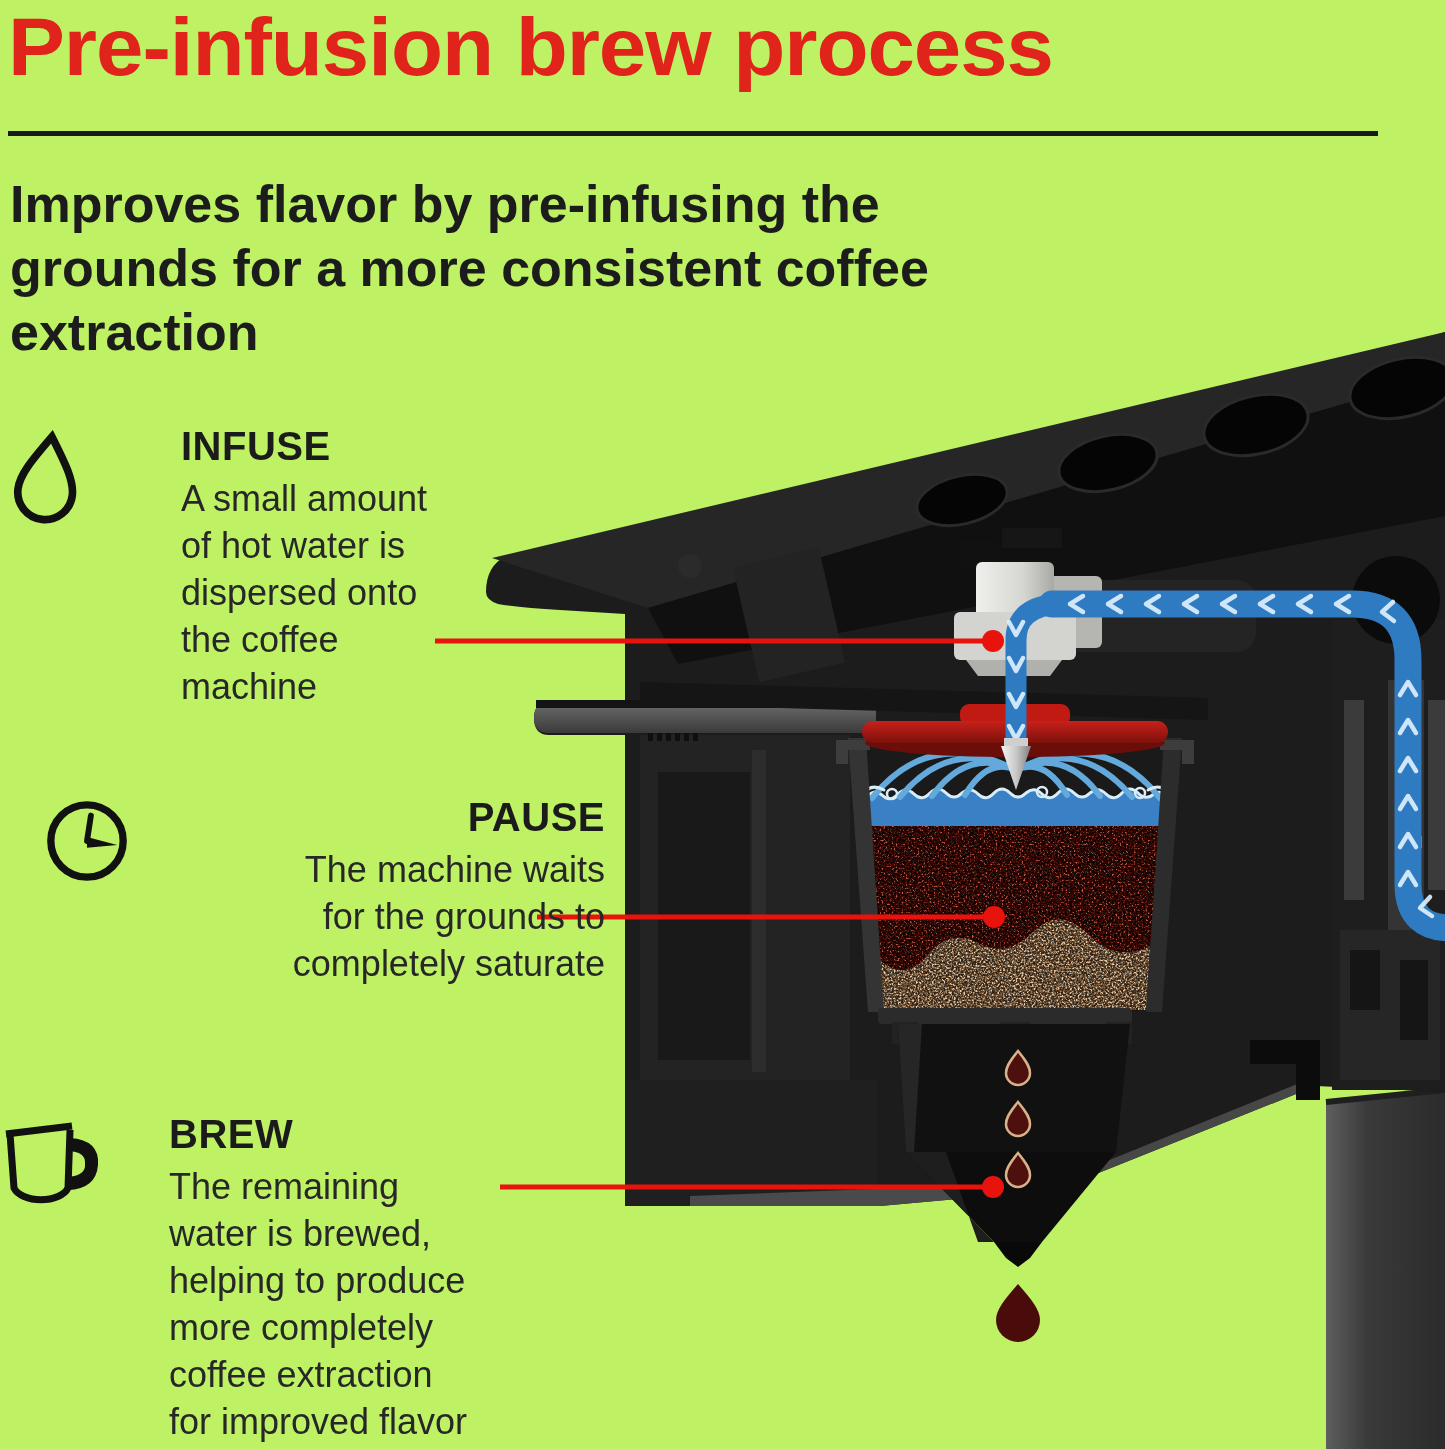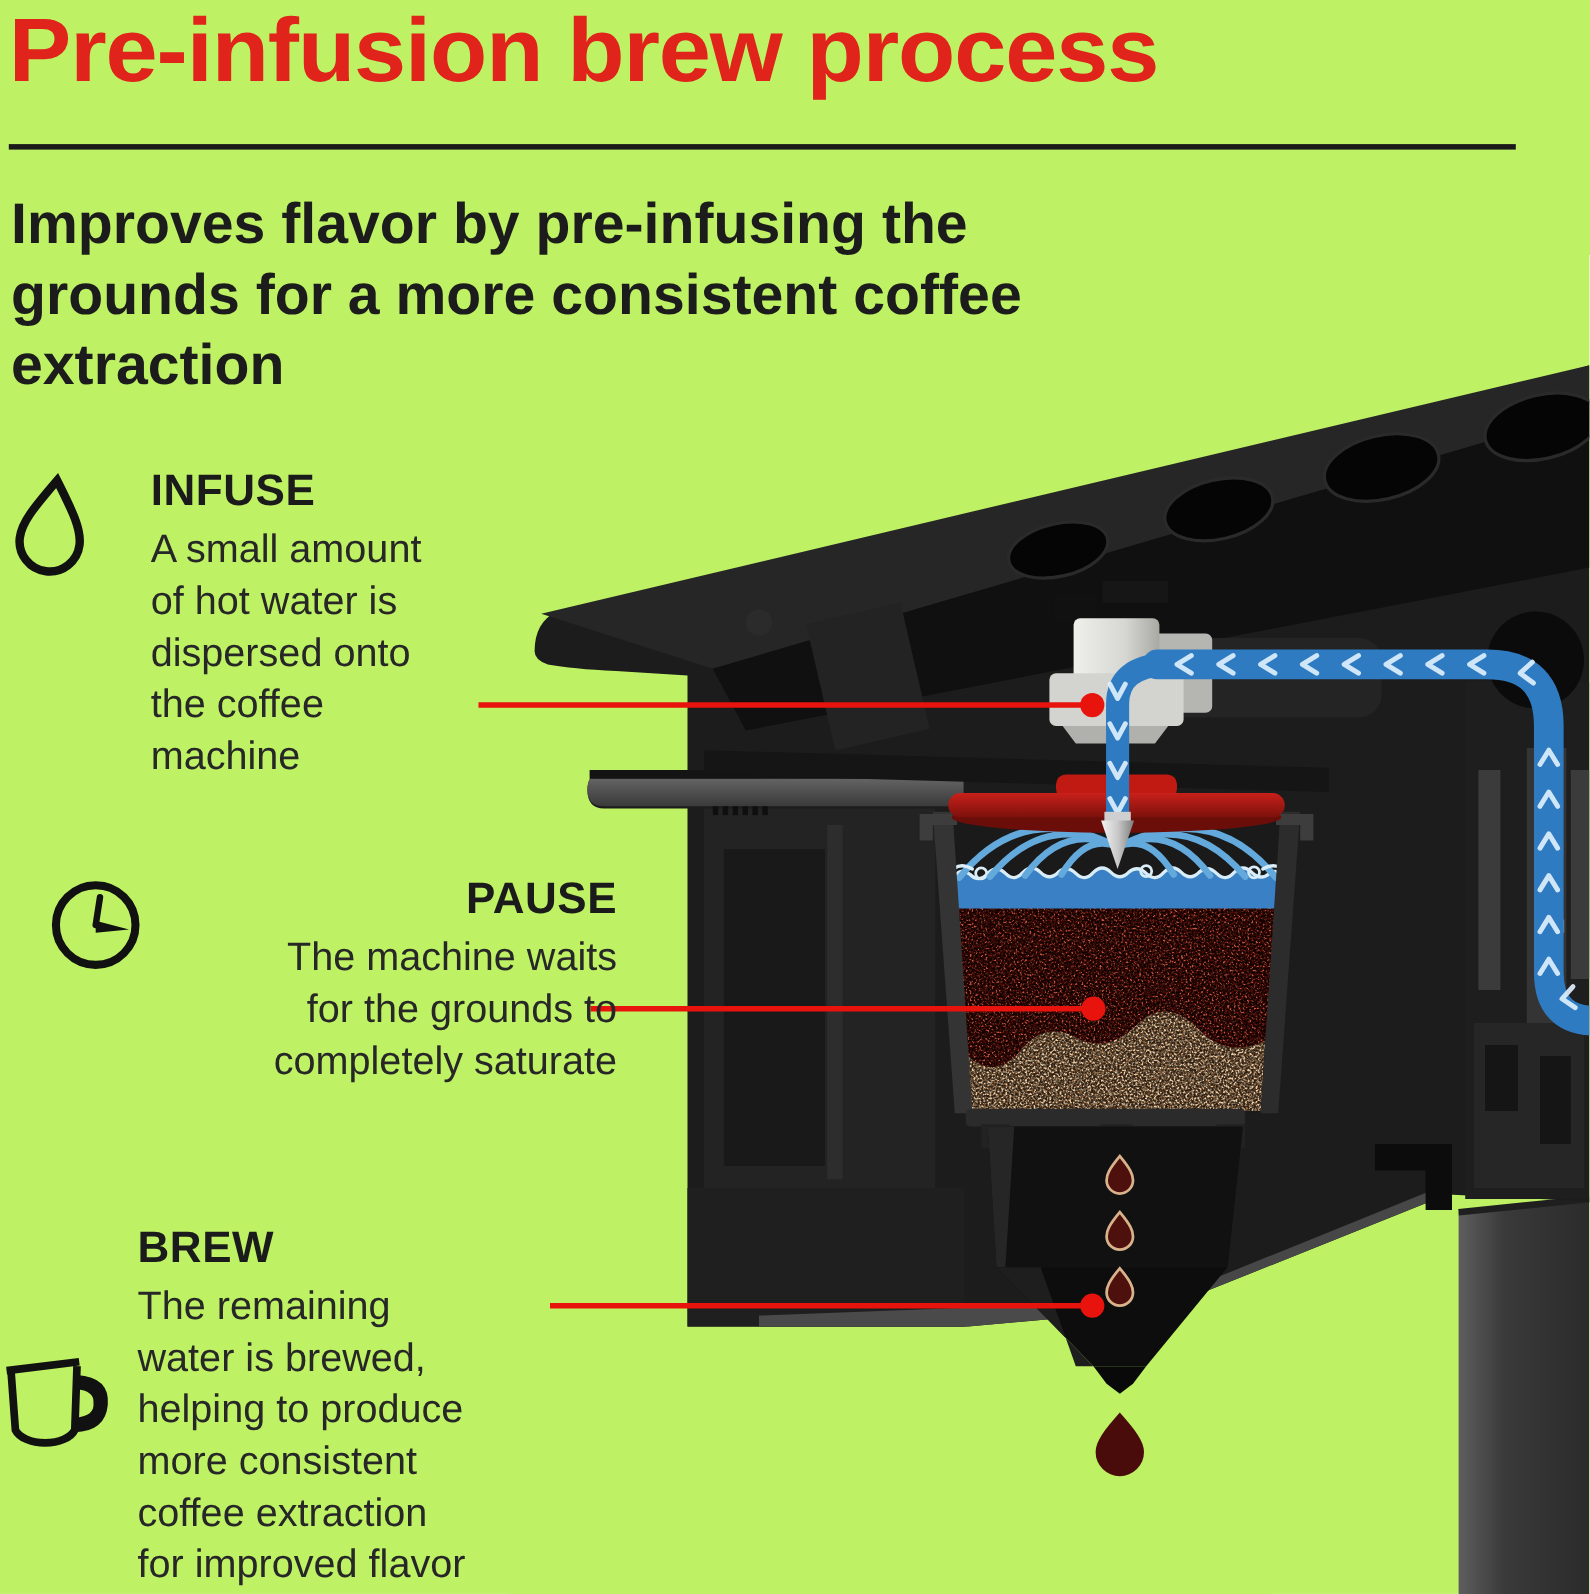--- a/index.html
+++ b/index.html
@@ -8,29 +8,29 @@
   #machine-svg{position:absolute;left:0;top:0;width:1445px;height:1449px;}
 
   .page-title{position:absolute;left:8px;top:0px;width:1420px;
        font-size:82px;font-weight:800;letter-spacing:-1px;color:var(--accent-red);
        transform:scaleX(1.04);transform-origin:left top;white-space:nowrap;}
   .divider{position:absolute;left:8px;top:131px;width:1370px;height:5px;background:#1a1a1a;}
   .subtitle{position:absolute;left:10px;top:172px;width:1400px;
        font-size:52px;font-weight:700;color:#1c1c1c;line-height:64px;letter-spacing:0px;
        white-space:pre-line;}
 
-  .step{position:absolute;display:flex;}
+  .step{position:absolute;display:flex;gap:44px;}
   .step .icon-cell{width:125px;flex:0 0 125px;}
   .step .txt{width:430px;}
   .step .step-title{font-size:40px;font-weight:700;color:#1b1b1b;letter-spacing:.5px;}
   .step .step-body{font-size:36px;font-weight:400;color:#272727;line-height:47px;
                    white-space:pre-line;margin-top:6px;}
   #step-infuse{left:12px;top:424px;}
   #step-pause{left:6px;top:795px;text-align:right;}
-  #step-brew{left:0px;top:1112px;align-items:center;}
+  #step-brew{left:0px;top:1112px;}
 </style>
 </head>
 <body>
 
 <div id="page">
 
   <svg id="machine-svg" viewBox="0 0 1445 1449">
     <defs>
       <linearGradient id="gPillar" x1="0" y1="0" x2="1" y2="0">
         <stop offset="0" stop-color="#5e5e5e"></stop>
@@ -330,19 +330,19 @@
           <path d="M 6,22 L 72,14" fill="none" style="stroke:var(--icon-black)" stroke-width="7"></path>
           <path d="M 70,26 q 30,2 28,27 q -2,24 -30,25 l 1,-13 q 17,-2 16,-13 q 1,-12 -16,-13 z" style="fill:var(--icon-black)"></path>
         </svg>
       </span>
     </div>
     <div class="txt">
       <div class="step-title">BREW</div>
       <div class="step-body">The remaining
 water is brewed,
 helping to produce
-more consistent
+more completely
 coffee extraction
 for improved flavor</div>
     </div>
   </div>
 
 </div>
 
 </body></html>

